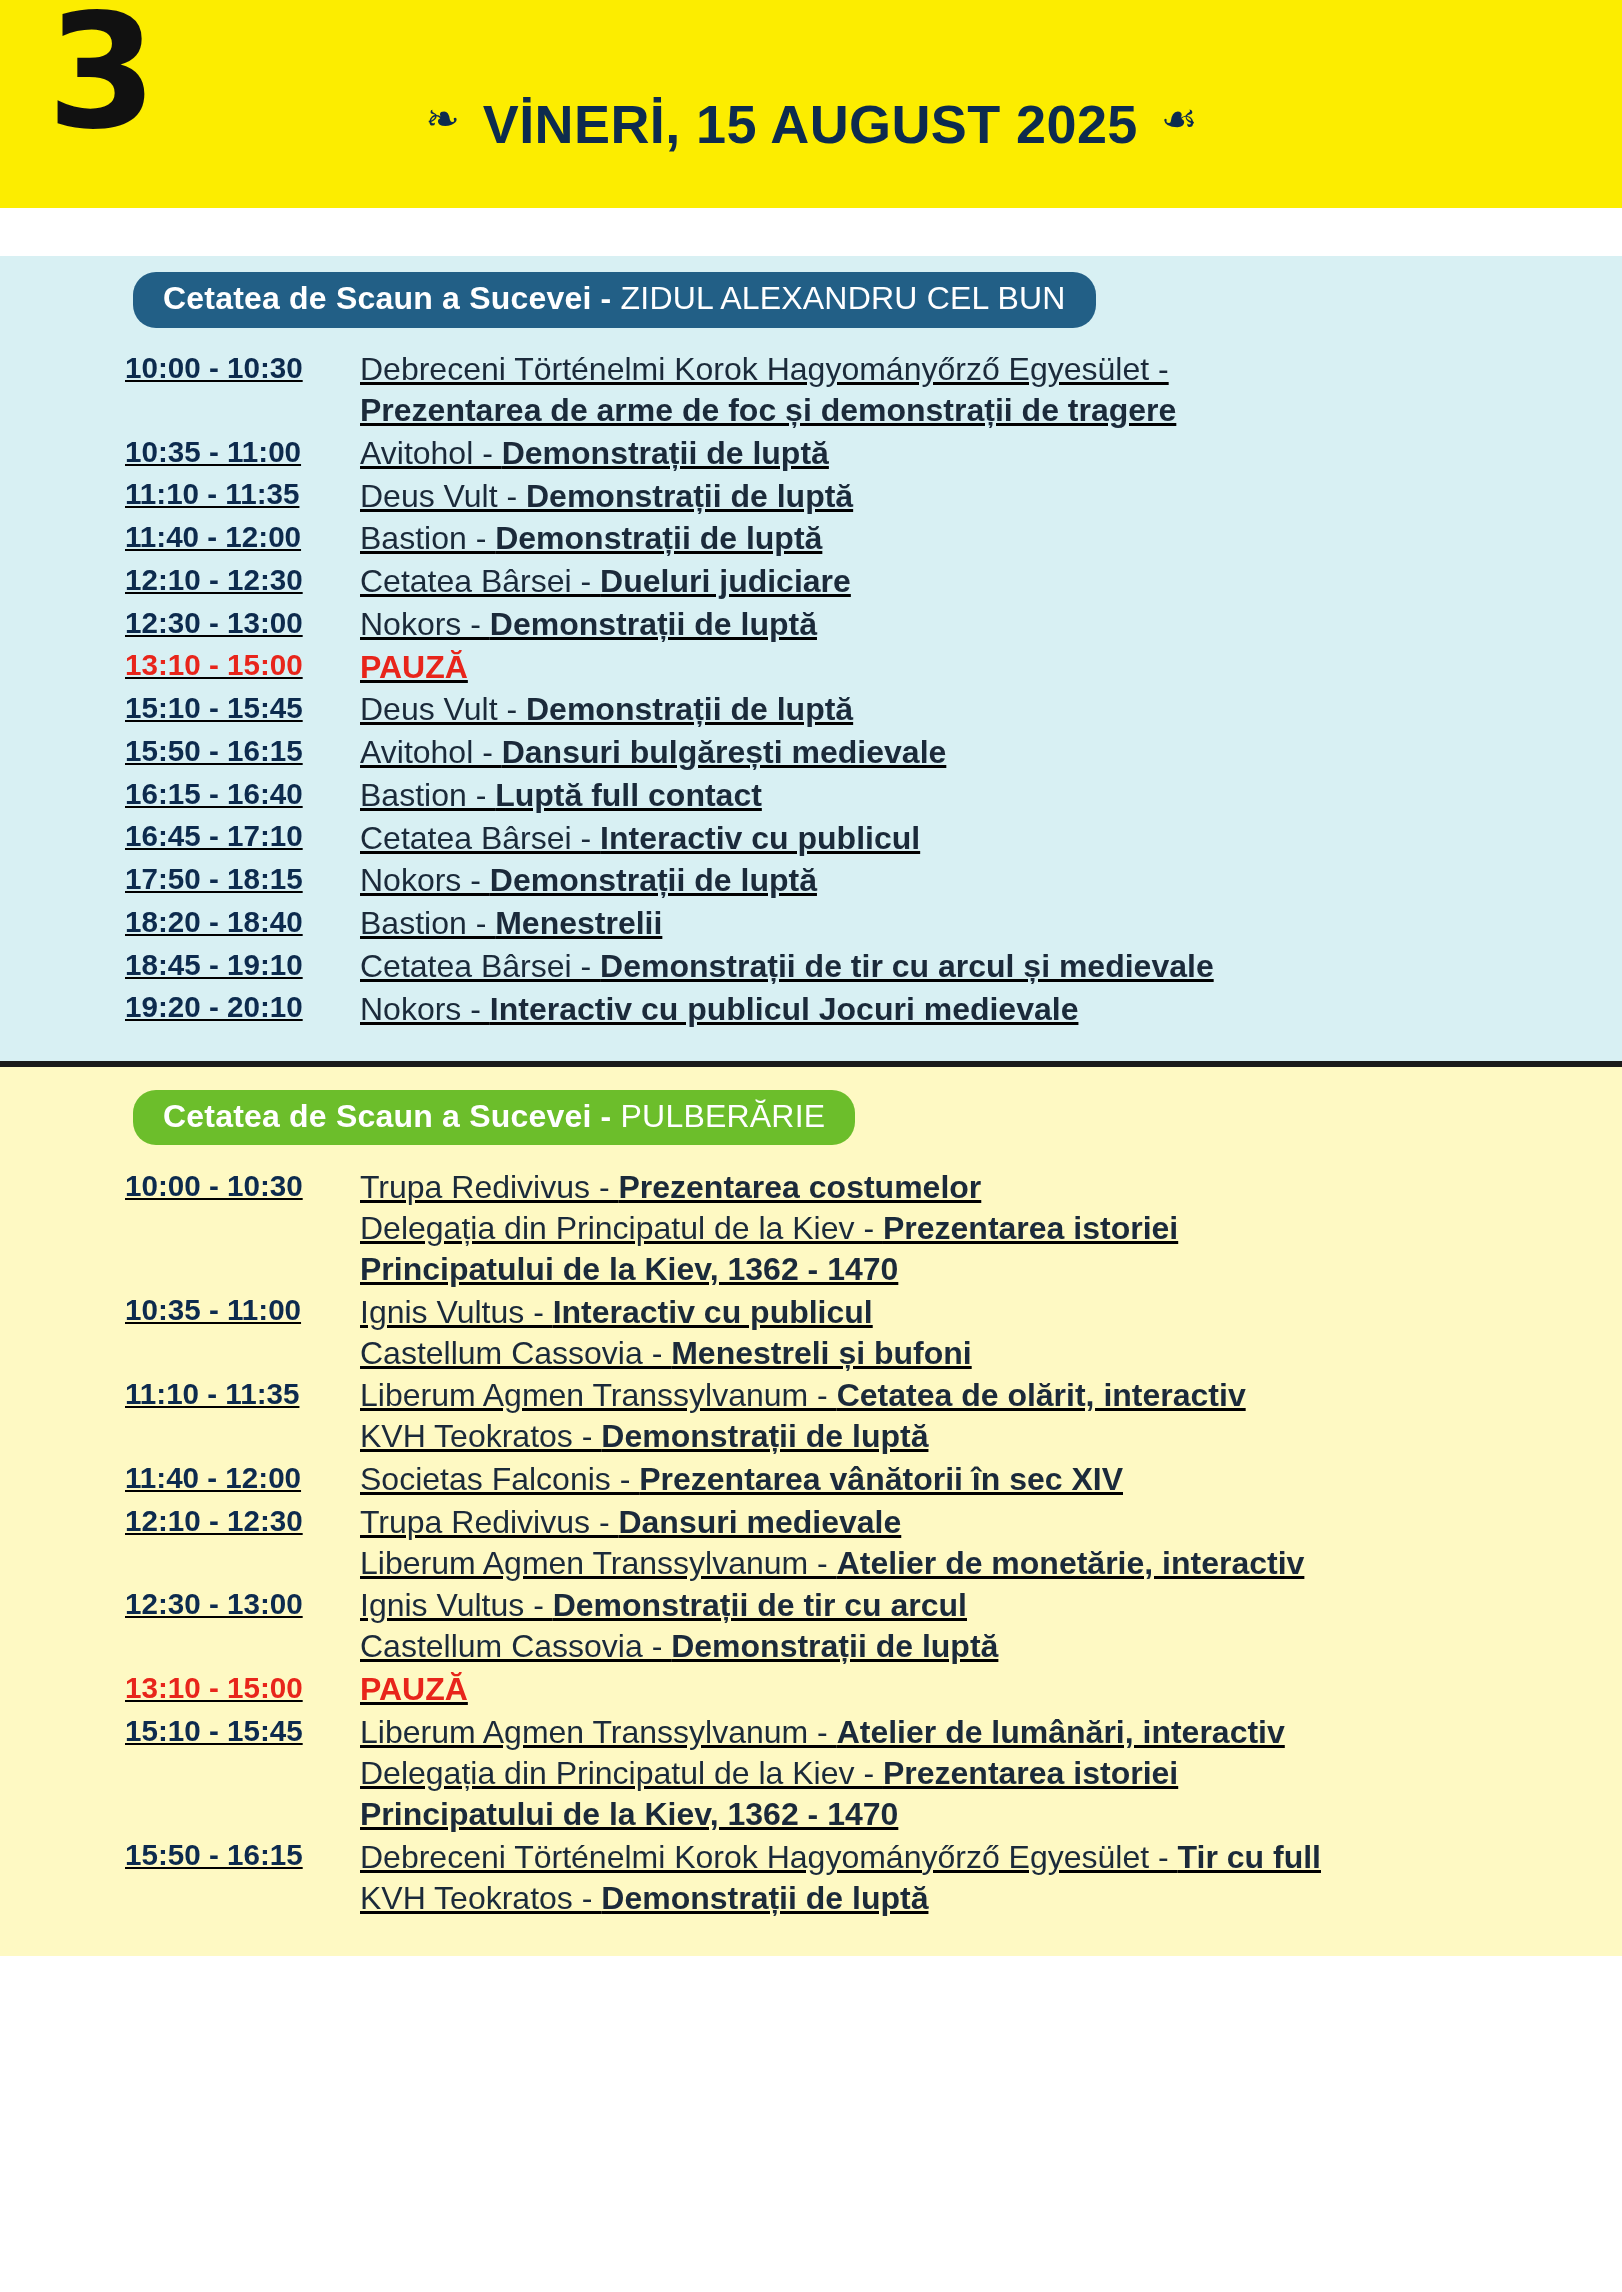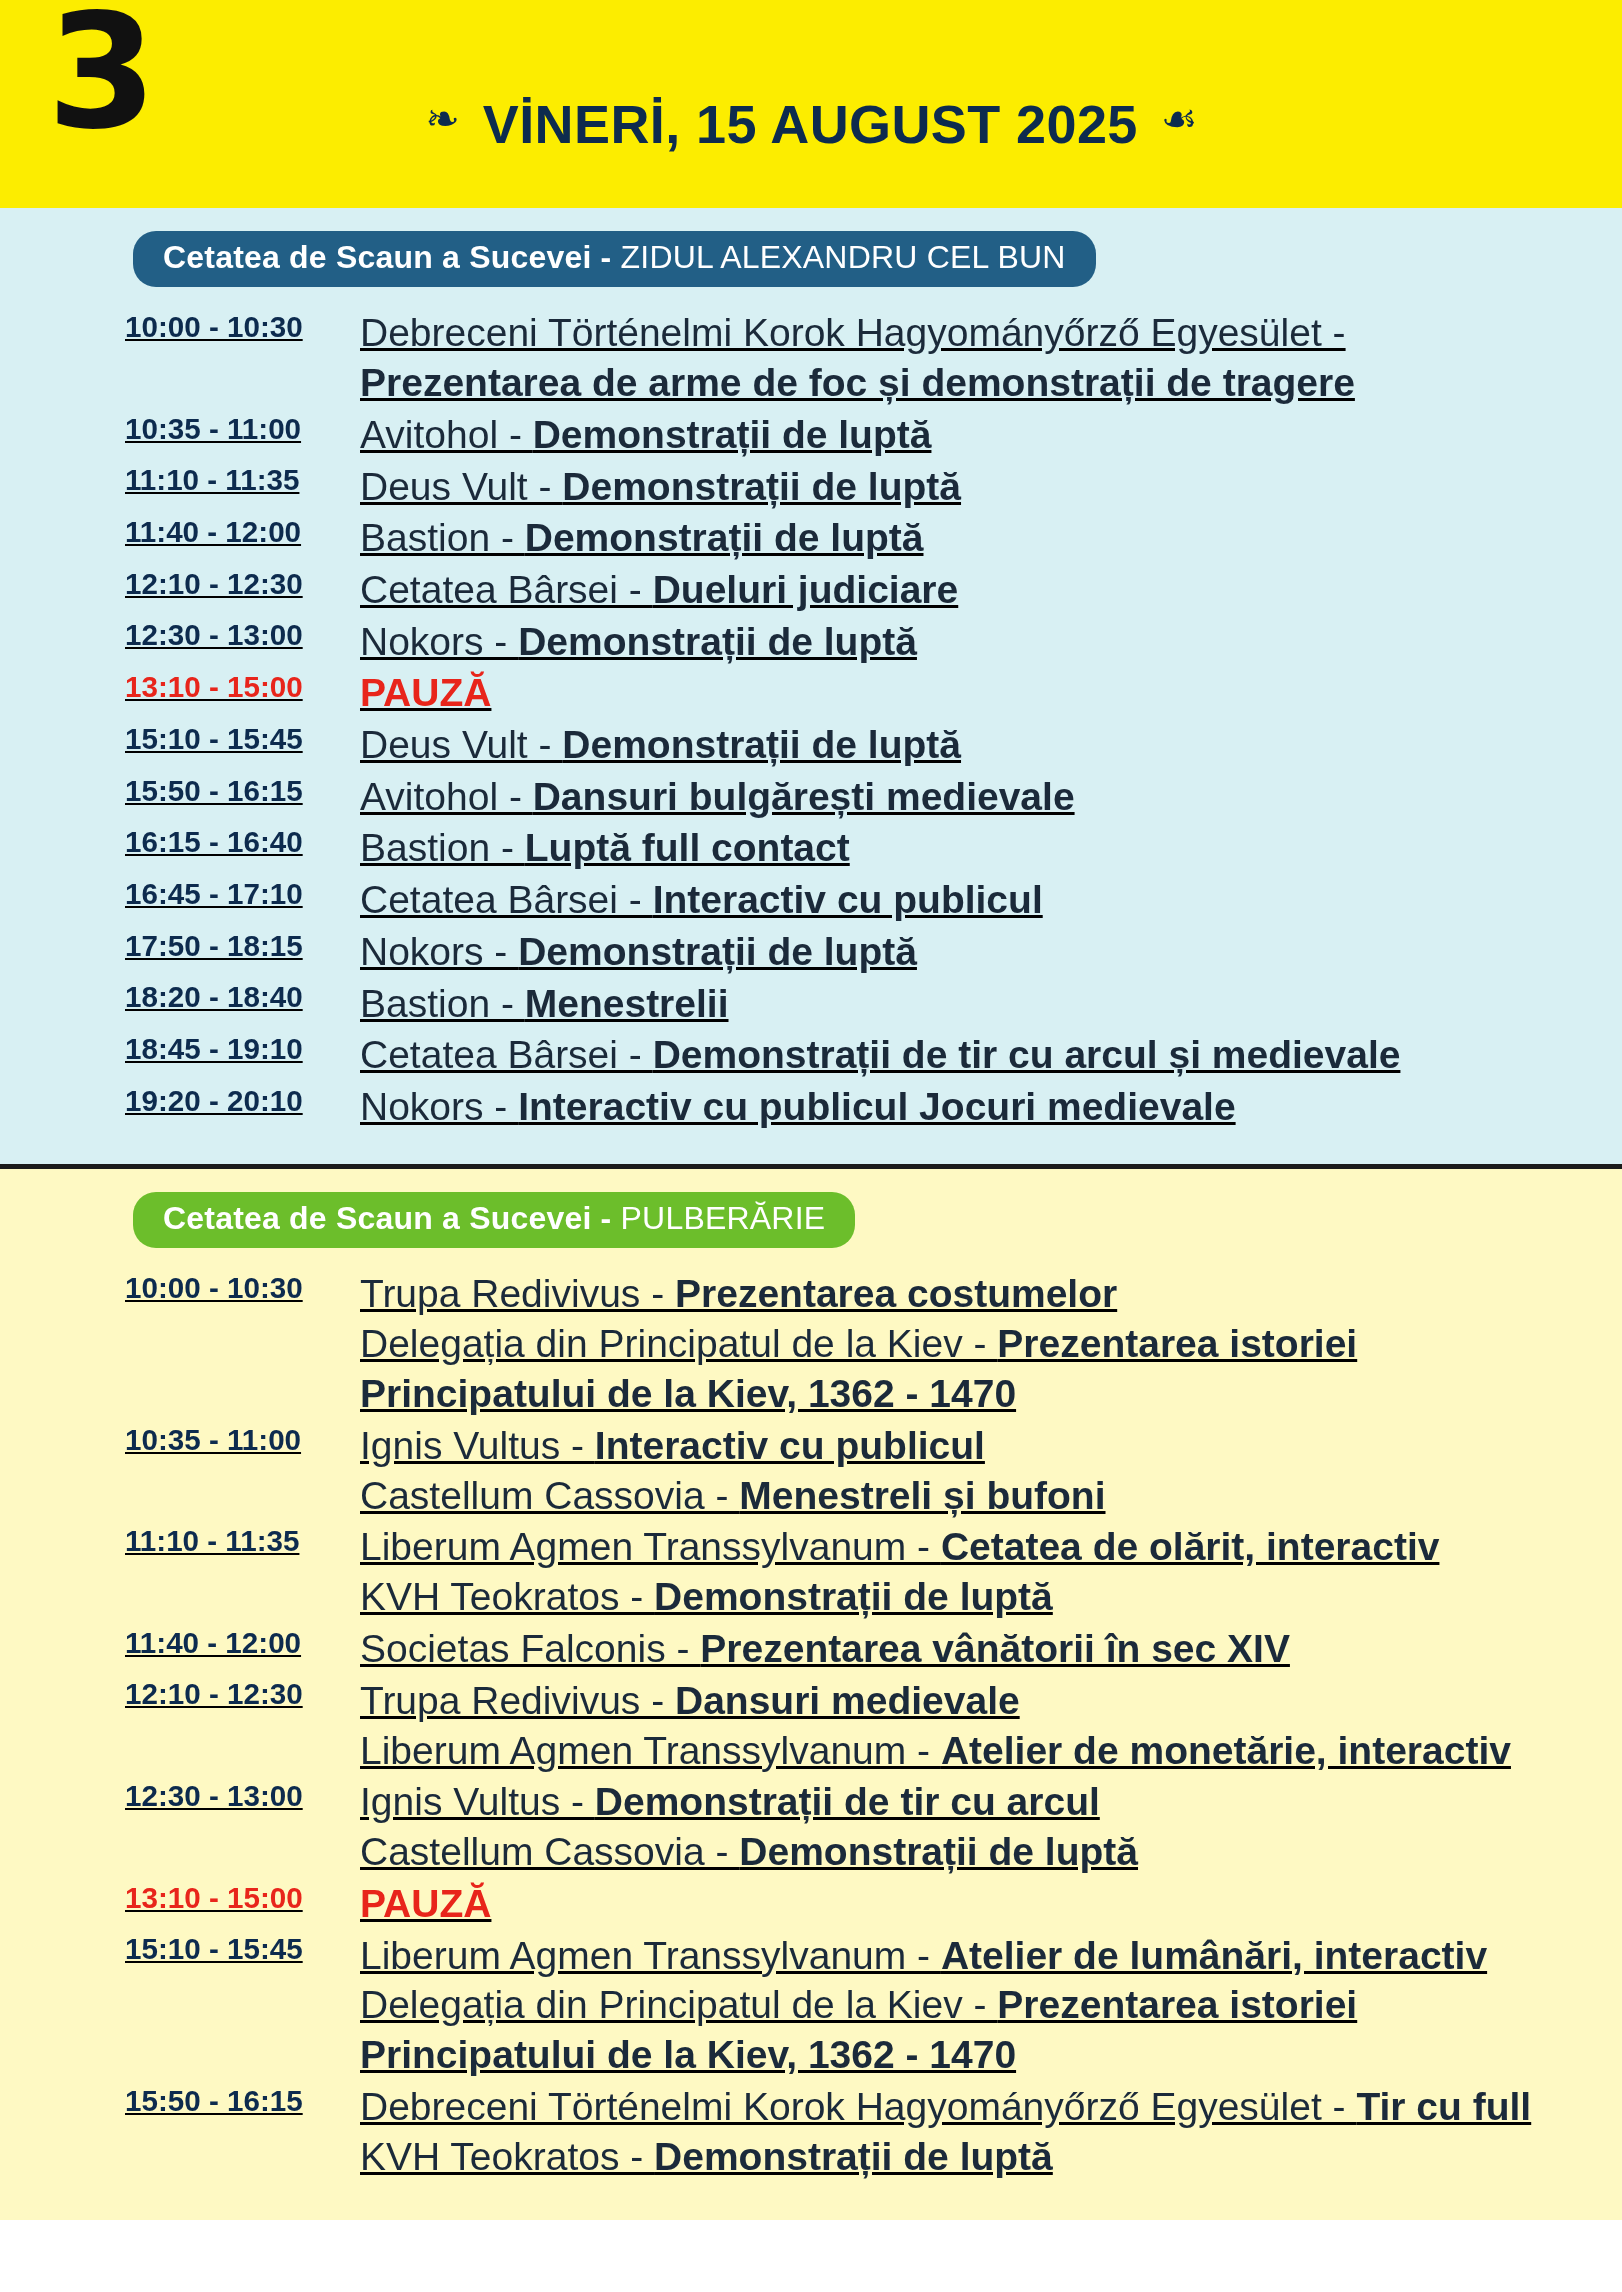--- a/index.html
+++ b/index.html
@@ -70,21 +70,22 @@
   }
 
   
   .section {
     position: relative;
     width: 1623px;
     box-sizing: border-box;
   }
   .section-blue {
     background: #d8f0f3;
-    padding: 23px 0 30px 0;
+    padding: 16px 0 30px 0;
+    margin-top: 48px;
   }
   .section-green {
     background: #fef9c3;
     padding: 23px 0 36px 0;
   }
   .divider {
     width: 1623px;
     height: 5.4px;
     background: #1b1b1b;
   }
@@ -123,21 +124,21 @@
     color: #0d2b4e;
     padding-top: 1.8px;
     white-space: nowrap;
   }
   .time.pause-time { color: #e8251b; }
   .entries {
     flex: 1;
     padding-right: 54px;
   }
   .entry {
-    font-size: 39px;
+    font-size: 32px;
     color: #1b2a3a;
     line-height: 1.28;
   }
   .entry .b {
     font-weight: bold;
   }
   .entry.pause {
     color: #e8251b;
     font-weight: bold;
   }

